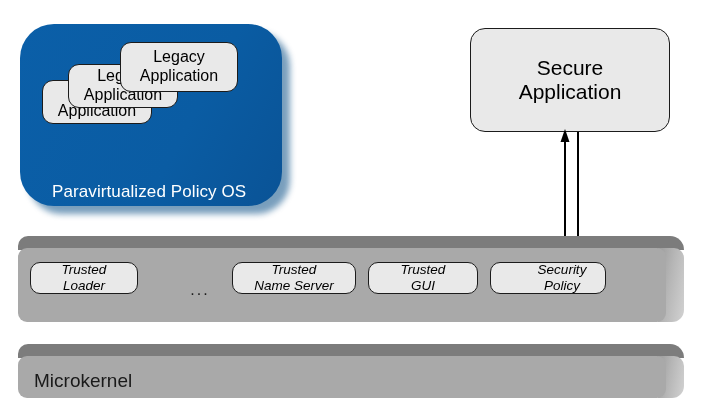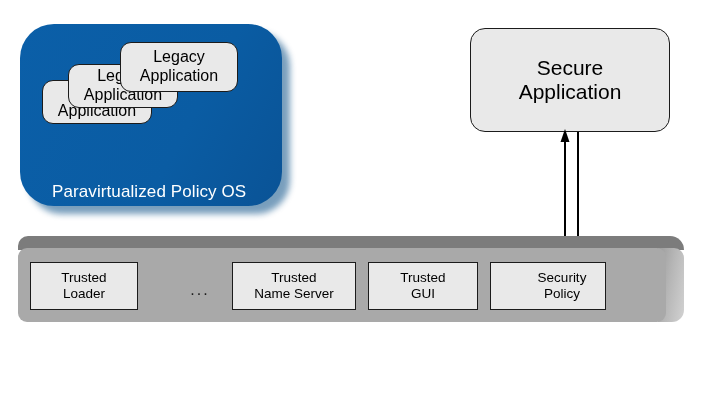--- a/index.html
+++ b/index.html
@@ -136,22 +136,23 @@
     top: 26px;
     font-size: 19px;
     color: #1a1a1a;
     white-space: nowrap;
   }
 
   
   .svc {
     font-size: 13.5px;
     top: 262px;
-    height: 48px;
-    border-radius: 0;
+    height: 32px;
+    border-radius: 10px;
+    font-style: italic;
   }
   .svc-loader { left: 30px;  width: 108px; }
   .svc-name   { left: 232px; width: 124px; }
   .svc-gui    { left: 368px; width: 110px; }
   .svc-policy { left: 490px; width: 116px; padding-left: 28px; }
 
   .ellipsis {
     position: absolute;
     left: 178px;
     top: 281px;
@@ -209,14 +210,21 @@
   <div class="lbox svc svc-loader zrow">Trusted
 Loader</div>
   <div class="ellipsis">...</div>
   <div class="lbox svc svc-name zrow">Trusted
 Name Server</div>
   <div class="lbox svc svc-gui zrow">Trusted
 GUI</div>
   <div class="lbox svc svc-policy zrow">Security
 Policy</div>
 
+  <div class="slab kernel-slab">
+    <div class="slab-shadow"></div>
+    <div class="top-bevel"></div>
+    <div class="right-edge"></div>
+    <div class="face"></div>
+    <span class="kernel-label">Microkernel</span>
+  </div>
 
 </div>
 
 </body></html>

